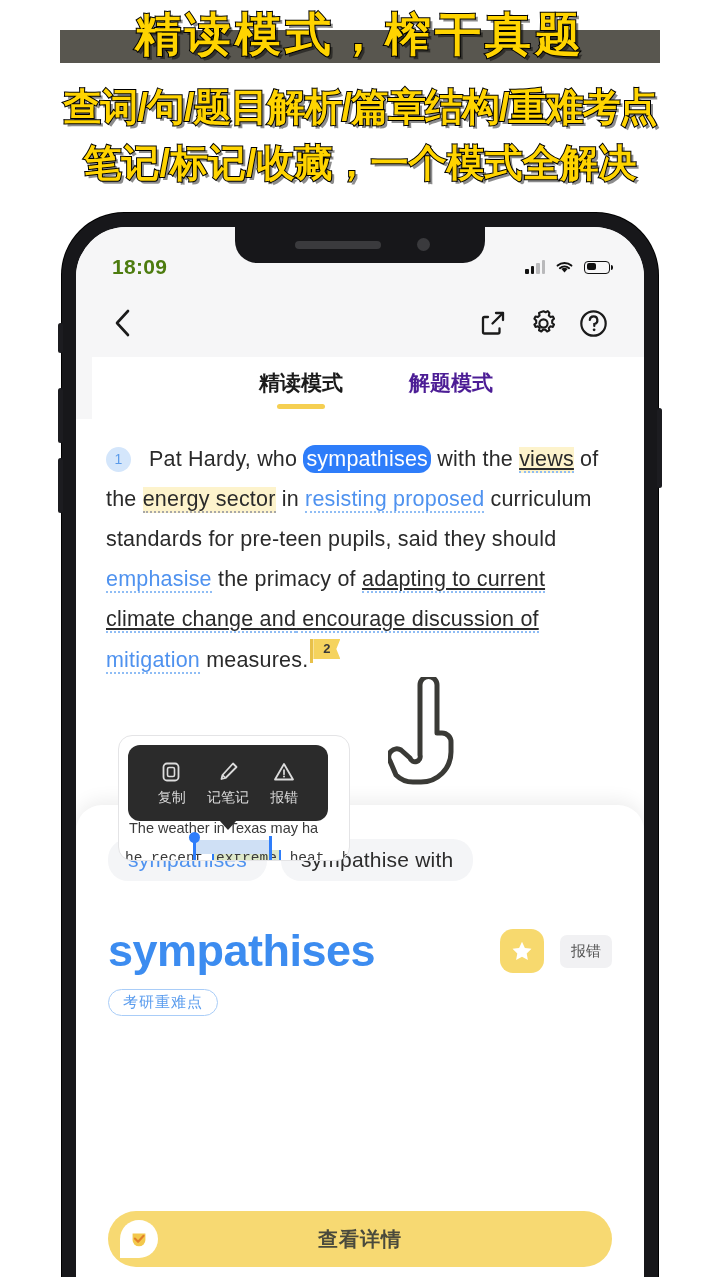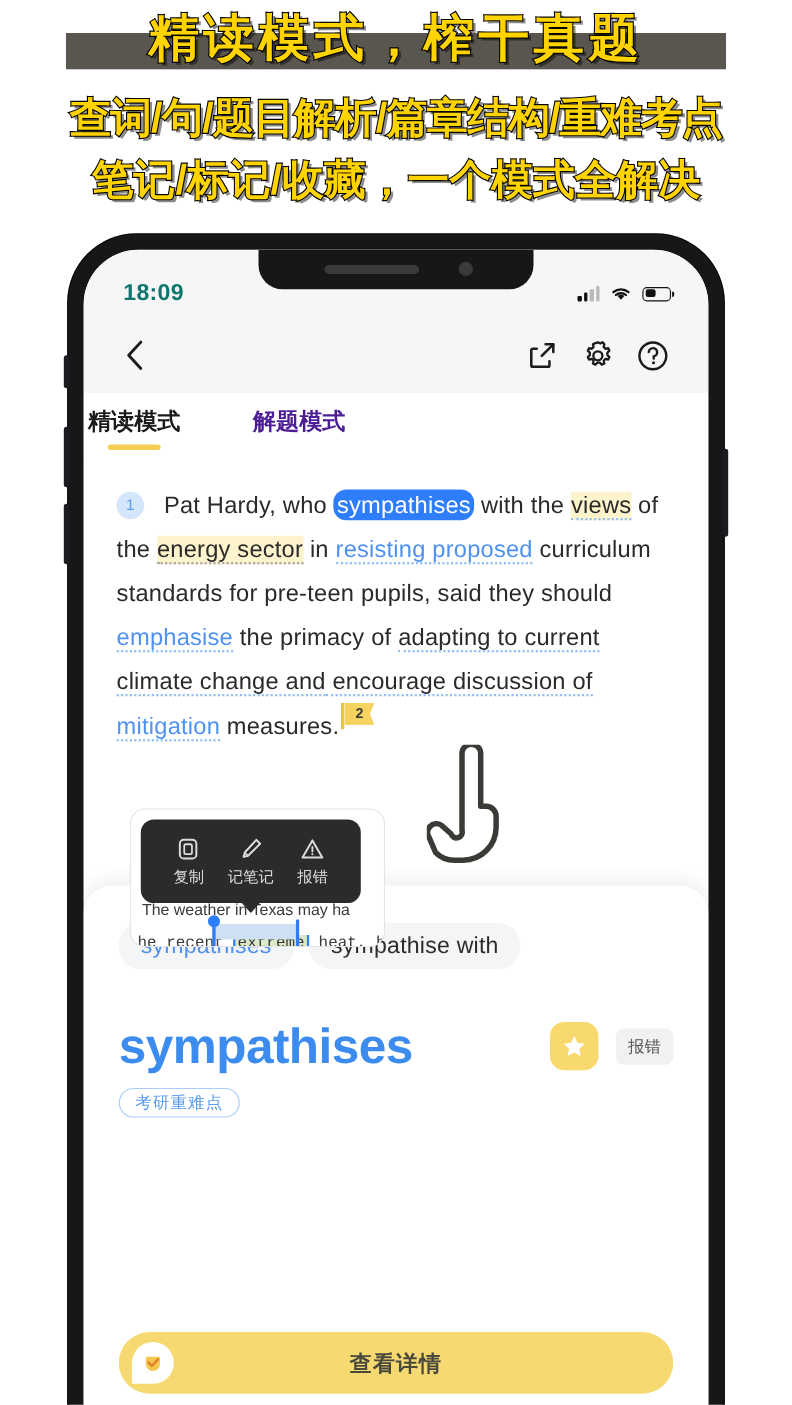--- a/index.html
+++ b/index.html
@@ -63,21 +63,21 @@
   .sb-left3 { left:-4px; top:245px; width:5px; height:55px; }
   .sb-right { right:-4px; top:195px; width:5px; height:80px; }
 
   
   .statusbar {
     position:absolute; left:0; top:0; width:100%; height:62px;
     background:#f6f6f7; z-index:20;
     display:flex; align-items:center; justify-content:space-between;
     padding: 18px 34px 0 36px;
   }
-  .status-time { font-size:21px; font-weight:bold; color:#0f766e; letter-spacing:0.3px; }
+  .status-time { font-size:21px; font-weight:bold; color:#4d7c0f; letter-spacing:0.3px; }
   .status-right { display:flex; align-items:center; gap:9px; }
   .sig { display:flex; align-items:flex-end; gap:2px; height:14px; }
   .sig i { display:block; width:3.5px; background:#111; border-radius:1px; }
   .sig i:nth-child(1){height:5px;} .sig i:nth-child(2){height:8px;}
   .sig i:nth-child(3){height:11px; background:#b9b9bb;} .sig i:nth-child(4){height:14px; background:#b9b9bb;}
   .batt { width:26px; height:13px; border:1.8px solid #111; border-radius:4px; position:relative; }
   .batt::after{content:""; position:absolute; right:-4px; top:3.5px; width:2.5px; height:5px; background:#111; border-radius:0 2px 2px 0;}
   .batt i { position:absolute; left:1.5px; top:1.5px; width:9px; height:6.5px; background:#111; border-radius:2px; }
 
   
@@ -86,23 +86,23 @@
     background:#f6f6f7;
     display:flex; align-items:center; z-index:15;
     padding: 0 26px 0 26px;
   }
   .nav-back { width:40px; height:40px; display:flex; align-items:center; justify-content:center; }
   .nav-spacer { flex:1; }
   .nav-ico { width:50px; height:44px; display:flex; align-items:center; justify-content:center; }
 
   
   .tabs {
-    position:absolute; left:0; top:130px; width:100%; height:62px;
+    position:absolute; left:16px; top:130px; width:100%; height:62px;
     background:#fff; display:flex; align-items:flex-start;
-    gap:58px; padding-top:8px; z-index:14;
+    justify-content:center; gap:58px; padding-top:8px; z-index:14;
   }
   .tab { position:relative; padding:4px 4px 12px; font-size:21px; }
   .tab.active { color:#1b1b1b; font-weight:bold; }
   .tab.inactive { color:#4c1d95; font-weight:bold; }
   .tab-underline {
     position:absolute; left:50%; transform:translateX(-50%); bottom:0;
     width:48px; height:5px; background:#f5cf52; border-radius:3px;
   }
 
   
@@ -116,21 +116,21 @@
   }
   .para-num {
     display:inline-block; width:25px; height:25px; line-height:25px;
     border-radius:50%; background:#d4e6fb; color:#5b9bea;
     font-size:14px; text-align:center; vertical-align:2px; margin-right:18px;
   }
   .hl-blue { background:#2e7dfa; color:#fff; border-radius:12px; padding:2px 3px; }
   .hl-yellow { background:#fdf3cc; }
   .dot-blue { color:#4f92ef; border-bottom:2.5px dotted #8fbdf5; }
   .dot-black { border-bottom:2.5px dotted #a8a8a8; }
-  .dot-blueu { border-bottom:2.5px dotted #8fbdf5; }
+  .dot-blueu { border-bottom:2.5px dotted #8fbdf5;text-decoration:underline; }
   .flag {
     display:inline-block; position:relative; vertical-align:4px;
     width:30px; height:24px; margin-left:2px;
   }
   .flag .fpole { position:absolute; left:0; top:0; width:3px; height:24px; background:#e8c14a; }
   .flag .fbody {
     position:absolute; left:3px; top:0; width:27px; height:20px;
     background:#f5d35e; color:#3a3a3a; font-size:13px; font-weight:bold;
     text-align:center; line-height:20px;
     clip-path: polygon(0 0, 100% 0, 85% 50%, 100% 100%, 0 100%);

